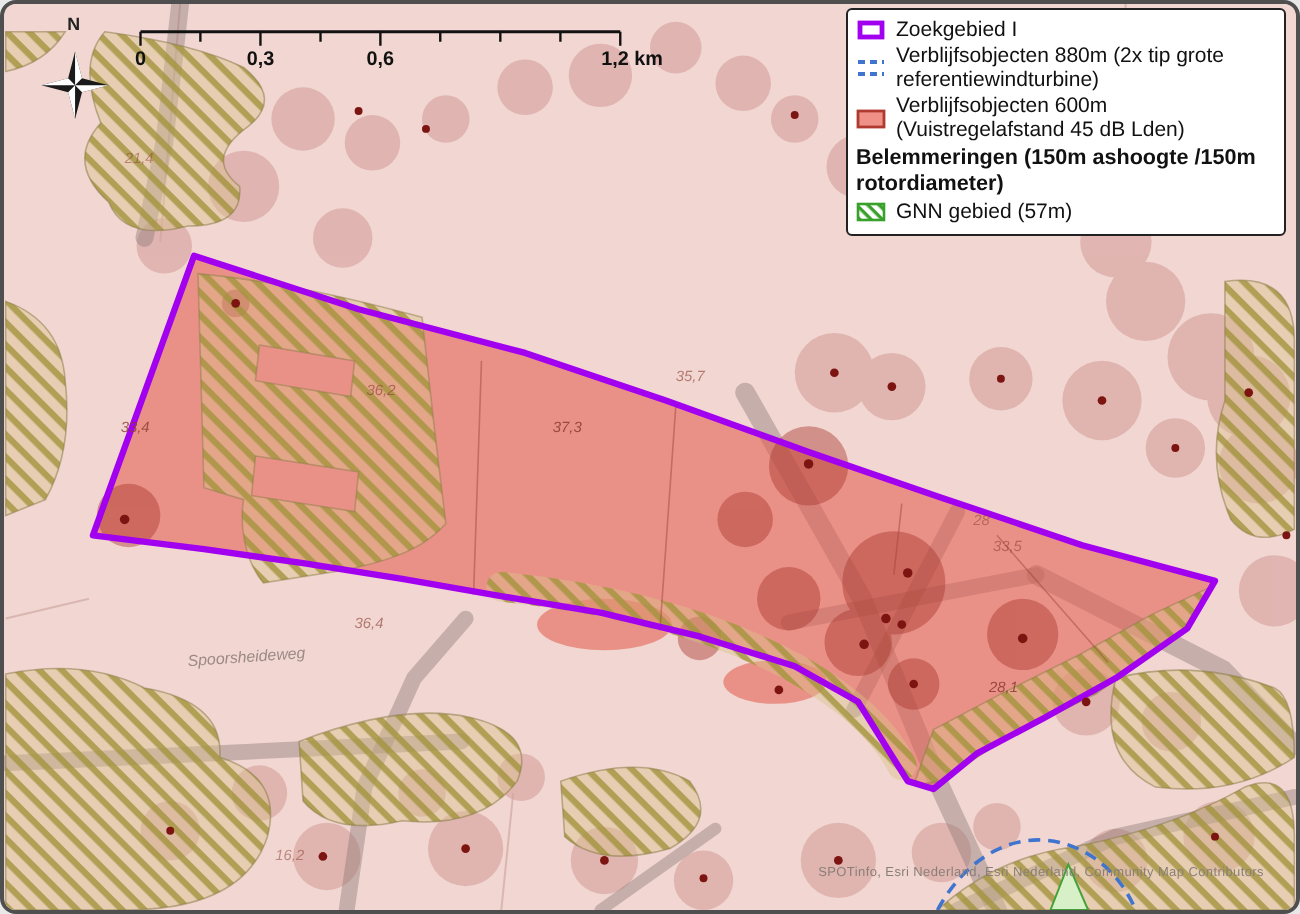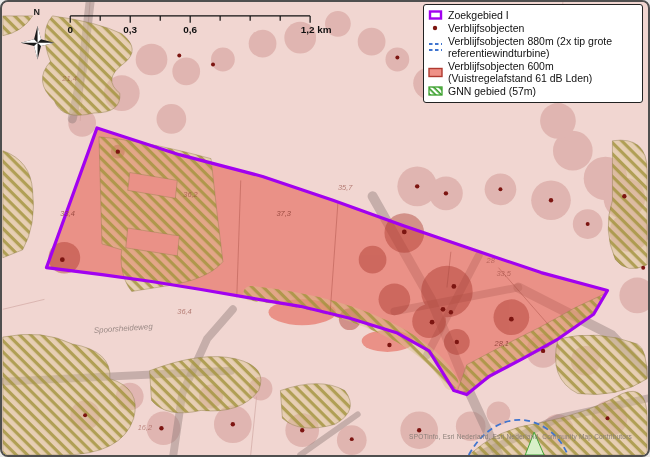--- a/index.html
+++ b/index.html
@@ -235,43 +235,36 @@
     <div class="lg-row">
       <span class="lg-swatch">
         <svg width="15" height="10">
             <rect x="2" y="1.5" width="11" height="7" fill="#ffffff" stroke="#a201f0" stroke-width="2.4"></rect>
           </svg>
       </span>
       <span class="lg-label">Zoekgebied I</span>
     </div>
     <div class="lg-row">
       <span class="lg-swatch">
-        <svg width="15" height="10">
-            <circle cx="7" cy="5" r="2.2" fill="#7c1511"></circle>
-          </svg>
-      </span>
-      <span class="lg-label">Verblijfsobjecten</span>
-    </div>
-    <div class="lg-row">
-      <span class="lg-swatch">
         <svg width="15" height="14">
           <line x1="1" y1="4" x2="14" y2="4" stroke="#3f74cf" stroke-width="2" stroke-dasharray="3.5 2.5"></line>
           <line x1="1" y1="10" x2="14" y2="10" stroke="#3f74cf" stroke-width="2" stroke-dasharray="3.5 2.5"></line>
         </svg>
       </span>
       <span class="lg-label">Verblijfsobjecten 880m (2x tip grote referentiewindturbine)</span>
     </div>
     <div class="lg-row">
       <span class="lg-swatch">
         <svg width="15" height="11">
             <rect x="1" y="1.5" width="13" height="8" fill="#ef9187" stroke="#b03a30" stroke-width="1.4"></rect>
           </svg>
       </span>
-      <span class="lg-label">Verblijfsobjecten 600m (Vuistregelafstand 61 dB Lden)</span>
-    </div>
+      <span class="lg-label">Verblijfsobjecten 600m (Vuistregelafstand 45 dB Lden)</span>
+    </div>
+    <div class="lg-heading">Belemmeringen (150m ashoogte /150m rotordiameter)</div>
     <div class="lg-row">
       <span class="lg-swatch">
         <svg width="15" height="10">
           <defs>
               <pattern id="gnnP" width="4" height="4" patternUnits="userSpaceOnUse" patternTransform="rotate(45)">
             <rect width="4" height="4" fill="#ffffff"></rect>
                 <rect width="4" height="1.7" fill="#3aa02c"></rect>
           </pattern>
             </defs>
           <rect x="1" y="1" width="13" height="8" fill="url(#gnnP)" stroke="#3aa02c" stroke-width="1.3"></rect>

